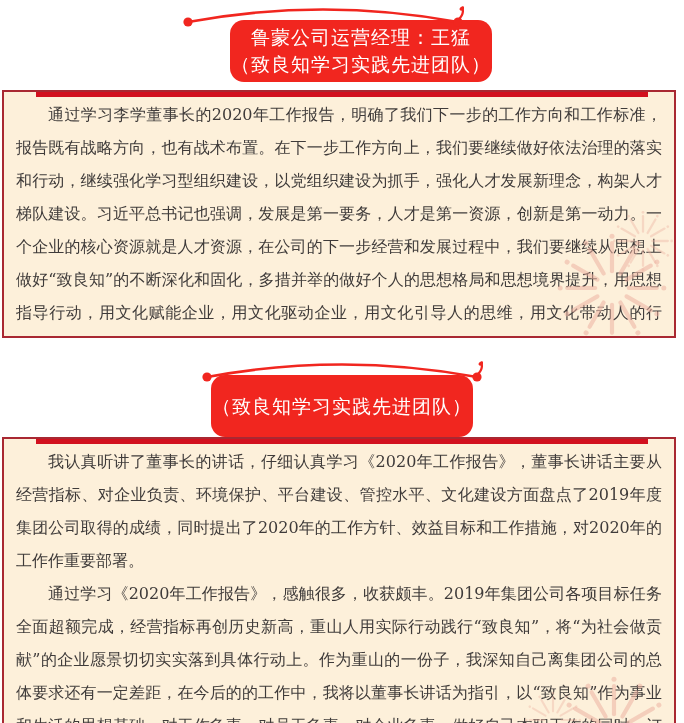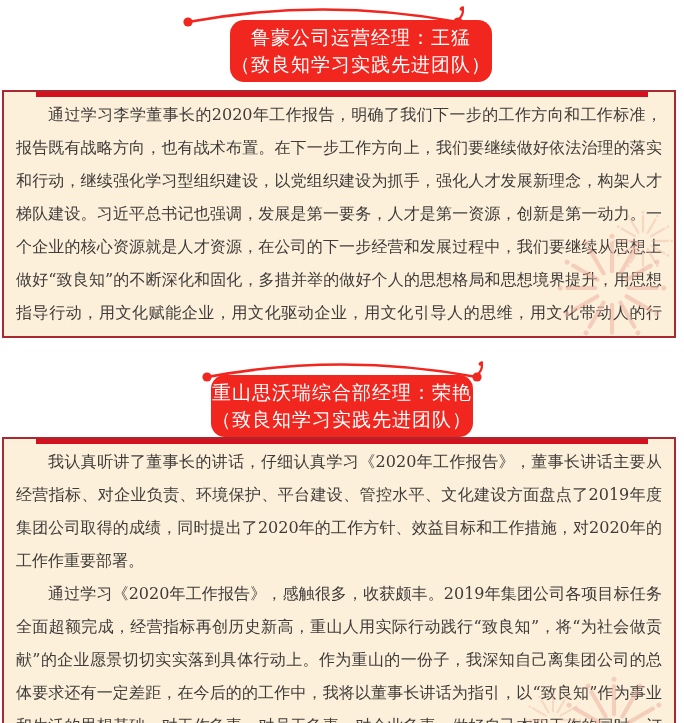--- a/index.html
+++ b/index.html
@@ -123,21 +123,20 @@
   <svg class="fw fw-a" viewBox="-40 -40 80 80">
       <use href="#fw"></use>
     </svg>
   <svg class="fw fw-b" viewBox="-40 -40 80 80">
       <use href="#fw"></use>
     </svg>
 </div>
 
 <div class="banner second">
   <div class="banner-rect">
-    <span>重山思沃瑞综合部经理：荣艳</span>
     <span>（致良知学习实践先进团队）</span>
   </div>
   <svg class="banner-svg" viewBox="0 0 282 80">
       <use href="#ribbon"></use>
     </svg>
 </div>
 
 <div class="box box2">
   <p>我认真听讲了董事长的讲话，仔细认真学习《2020年工作报告》，董事长讲话主要从经营指标、对企业负责、环境保护、平台建设、管控水平、文化建设方面盘点了2019年度集团公司取得的成绩，同时提出了2020年的工作方针、效益目标和工作措施，对2020年的工作作重要部署。</p>
   <p>通过学习《2020年工作报告》，感触很多，收获颇丰。2019年集团公司各项目标任务全面超额完成，经营指标再创历史新高，重山人用实际行动践行“致良知”，将“为社会做贡献”的企业愿景切切实实落到具体行动上。作为重山的一份子，我深知自己离集团公司的总体要求还有一定差距，在今后的的工作中，我将以董事长讲话为指引，以“致良知”作为事业和生活的思想基础，对工作负责，对员工负责，对企业负责，做好自己本职工作的同时，订立新的学习目标，强化专业技能的学习，不断提高自己的综合素质；“今日事，今日毕”，切实提高工作效率，与</p>

